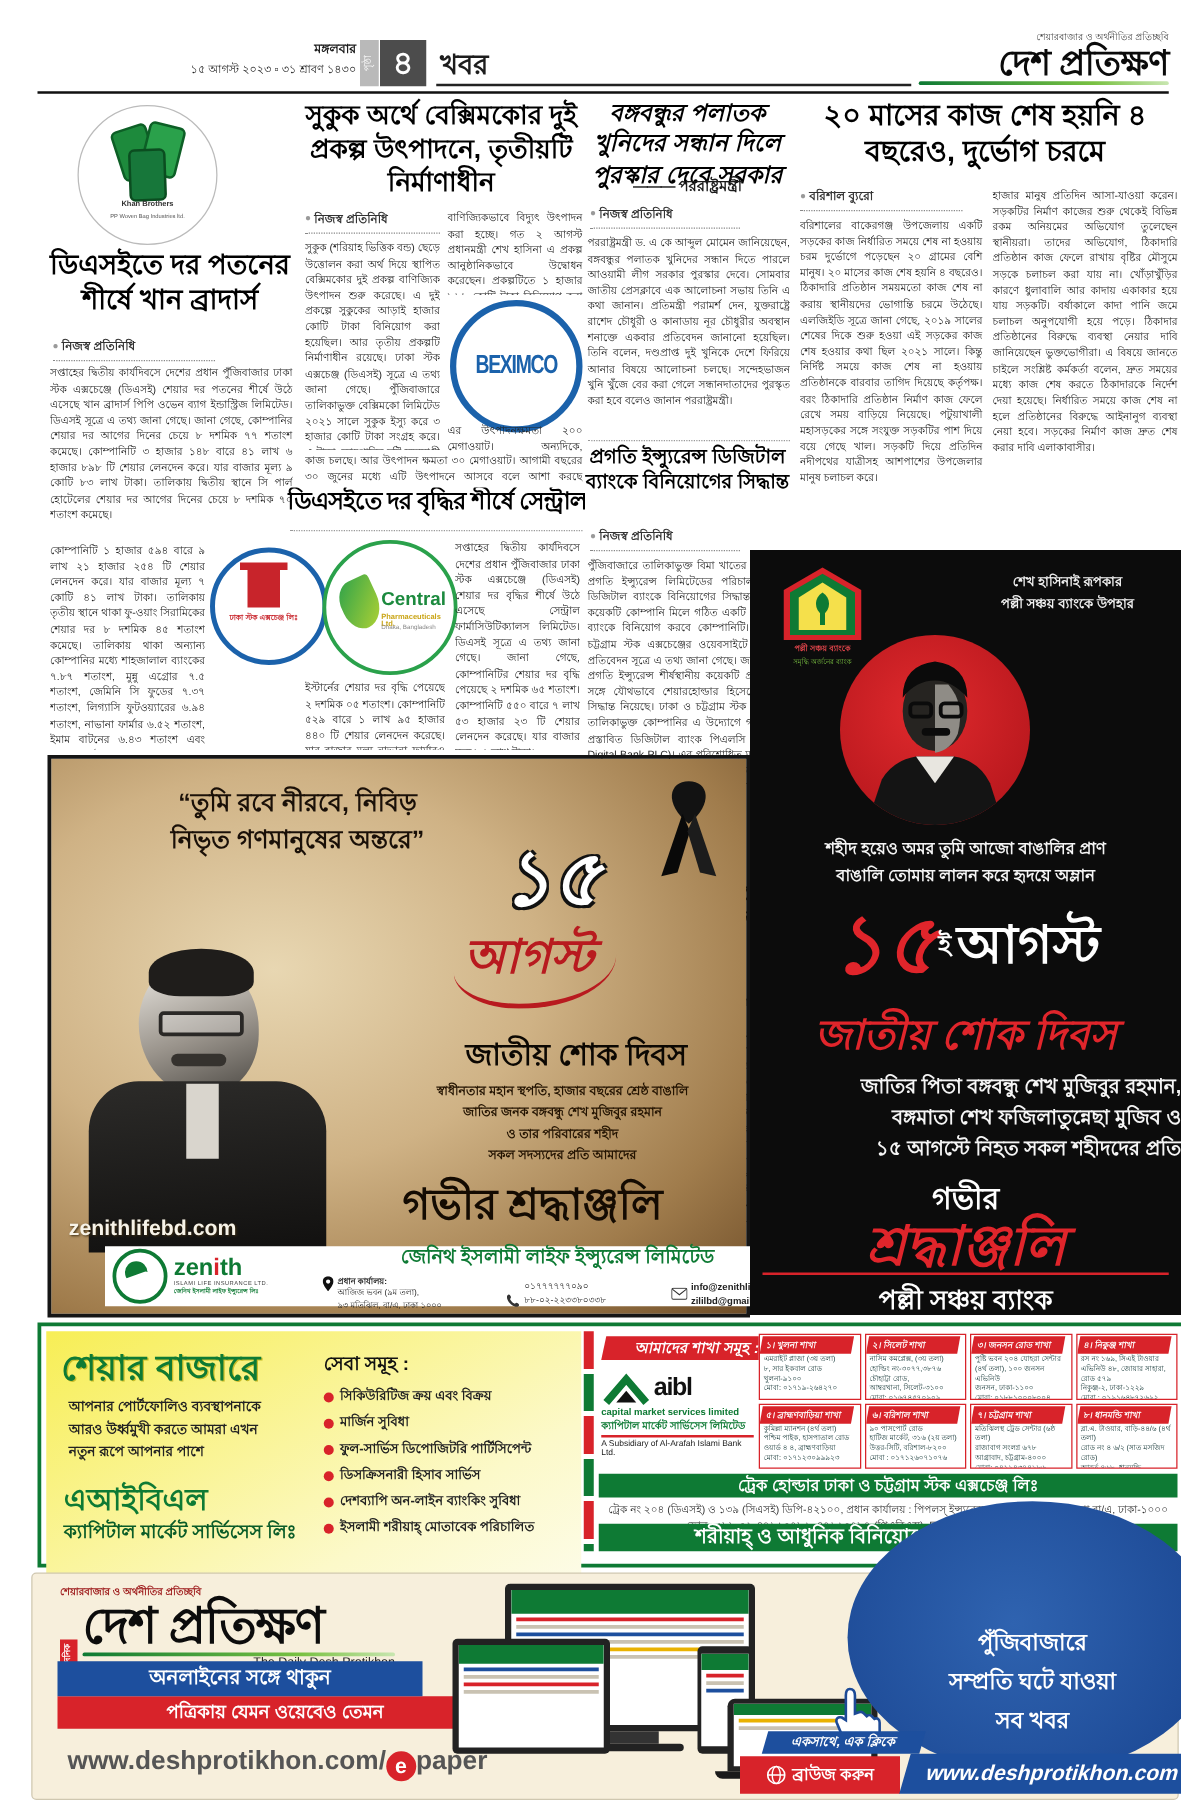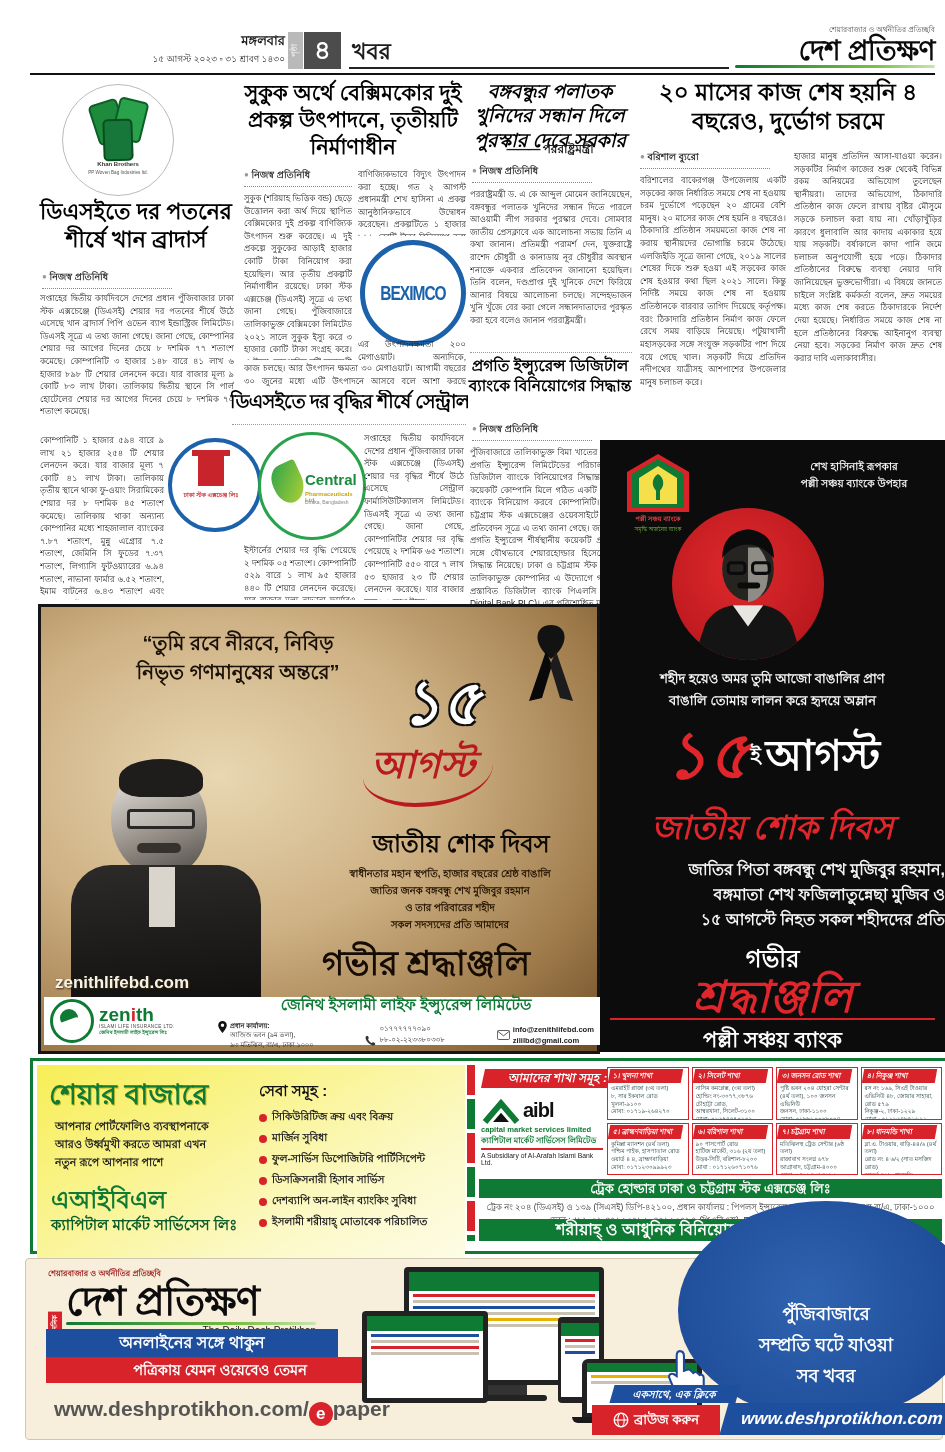--- a/index.html
+++ b/index.html
@@ -6,34 +6,34 @@
   #paper{position:relative;width:945px;height:1452px;background:#fff;margin:0 auto;
          font-family:"Liberation Sans","DejaVu Sans",sans-serif;color:#1c1c1c;overflow:hidden;}
   .abs{position:absolute;}
   .hl{font-weight:bold;color:#000;text-align:center;line-height:1.28;}
   .body-txt{font-size:8.4px;line-height:1.5;text-align:justify;overflow:hidden;color:#222;}
   .byline{font-size:9.5px;font-weight:bold;color:#333;border-bottom:1px dotted #888;padding-bottom:3px;}
   .byline .bdot{color:#9a9a9a;font-size:8px;vertical-align:1px;}
   .dotrule{border-top:1px dotted #999;height:0;}
   .circle{border-radius:50%;}
   
-  .m-weekday{font-size:13px;font-weight:bold;text-align:right;}
+  .m-weekday{font-size:10px;font-weight:bold;text-align:right;}
   .m-dateline{font-size:9px;text-align:right;color:#222;}
   .pagetab{background:#b9b9b9;color:#fff;writing-mode:vertical-rl;transform:rotate(180deg);
            font-size:8px;text-align:center;}
   .pagenum{background:#4c4c4c;color:#fff;font-size:26px;font-weight:bold;text-align:center;line-height:37px;}
   .section-t{font-size:22px;font-weight:bold;}
   .brand-tag{font-size:7.5px;color:#444;text-align:right;}
   .brand-name{font-size:28px;font-weight:bold;color:#0a0a0a;text-align:right;letter-spacing:-0.5px;line-height:1.05;}
   .brand-swoosh{height:3px;background:linear-gradient(90deg,#0e7a34,#79c142 70%,#c8e6b0);border-radius:2px;}
   
   .zenith{background:radial-gradient(ellipse at 32% 38%, #e8d7b2 0%, #cfb285 40%, #a07c4c 75%, #6e4d28 100%);
           border:3px solid #151515;}
   .palli{background:#0c0c0c;}
-  .whitebar{background:#fff;}
+  .whitebar{background:#fff;margin-left:40px;}
   .redskew{background:#d8232a;color:#fff;transform:skewX(-12deg);}
   .greenbar{background:#0e7a34;color:#fff;font-weight:bold;text-align:center;}
   .card{background:#fff;border:1px solid #d8232a;overflow:hidden;}
   .cardhead{background:#d8232a;color:#fff;font-size:7px;font-weight:bold;padding:1px 4px;transform:skewX(-10deg);margin:1px 6px 1px 1px;white-space:nowrap;overflow:hidden;}
   .cardbody{font-size:5.8px;line-height:1.35;color:#133;padding:1px 3px;}
   .svc{font-size:10.5px;font-weight:bold;color:#222;margin:4px 0;display:flex;align-items:center;gap:5px;}
   .svc .rdot{width:8px;height:8px;border-radius:50%;background:#d8232a;flex:0 0 8px;}
   .ep{background:#f7efdc;border:1px solid #cfc7b0;border-radius:4px;}
   .devframe{background:#222;border-radius:4px;position:absolute;}
   .devscreen{position:absolute;background:#fff;overflow:hidden;}

